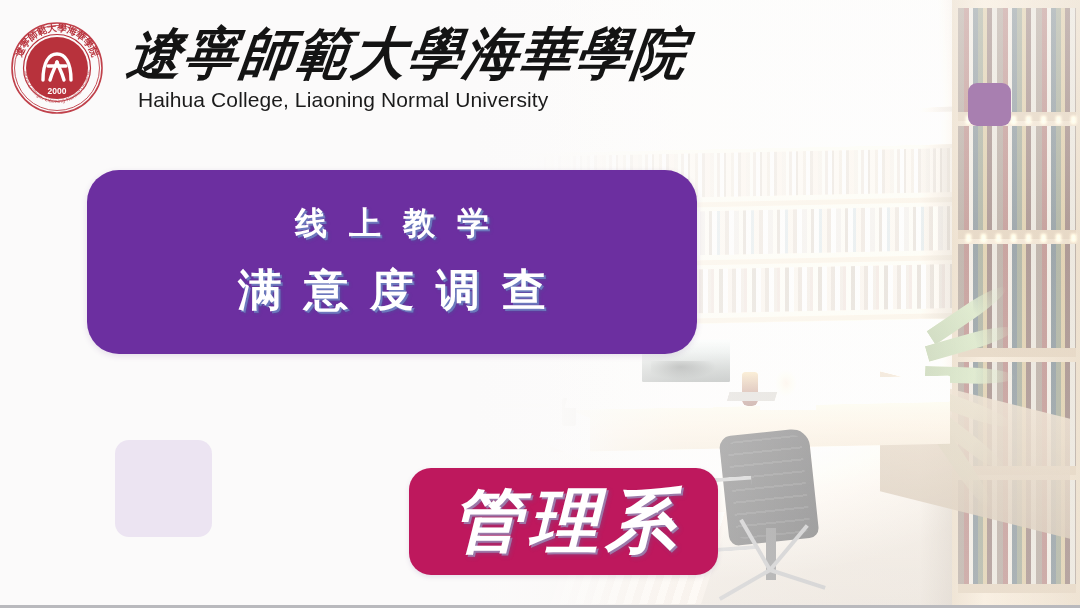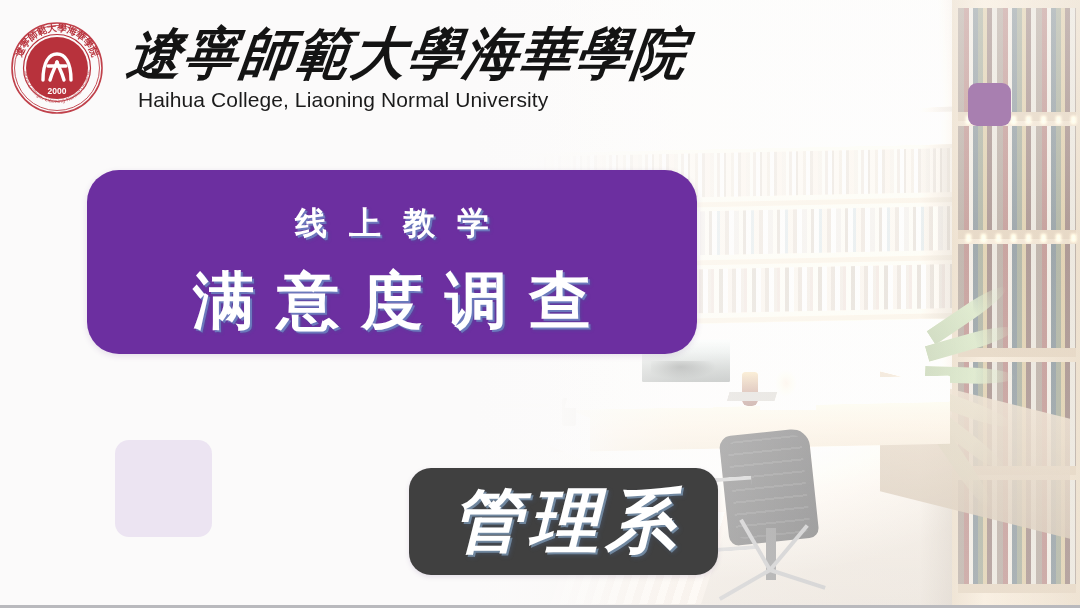--- a/index.html
+++ b/index.html
@@ -458,33 +458,33 @@
        3px 3px 3px rgba(60,100,150,.35);
   }
   .banner-main .line1 {
     top: 24px;
     font-size: 32px;
     line-height: 58px;
     letter-spacing: 22px;
     text-indent: 22px;
   }
   .banner-main .line2 {
-    top: 100px;
-    font-size: 62px;
+    top: 89px;
+    font-size: 44px;
     line-height: 62px;
     letter-spacing: 22px;
     text-indent: 22px;
   }
 
   
   .banner-dept {
     position: absolute;
     left: 409px; top: 468px;
     width: 309px; height: 107px;
-    background: #404040;
+    background: #be185d;
     border-radius: 22px;
     z-index: 25;
     box-shadow: 0 2px 5px rgba(120,85,150,.16);
   }
   .banner-dept .dept-text {
     position: absolute;
     left: 0; right: 0; top: 11px;
     text-align: center;
     color: #ffffff;
     font-family: "DejaVu Serif", serif;

